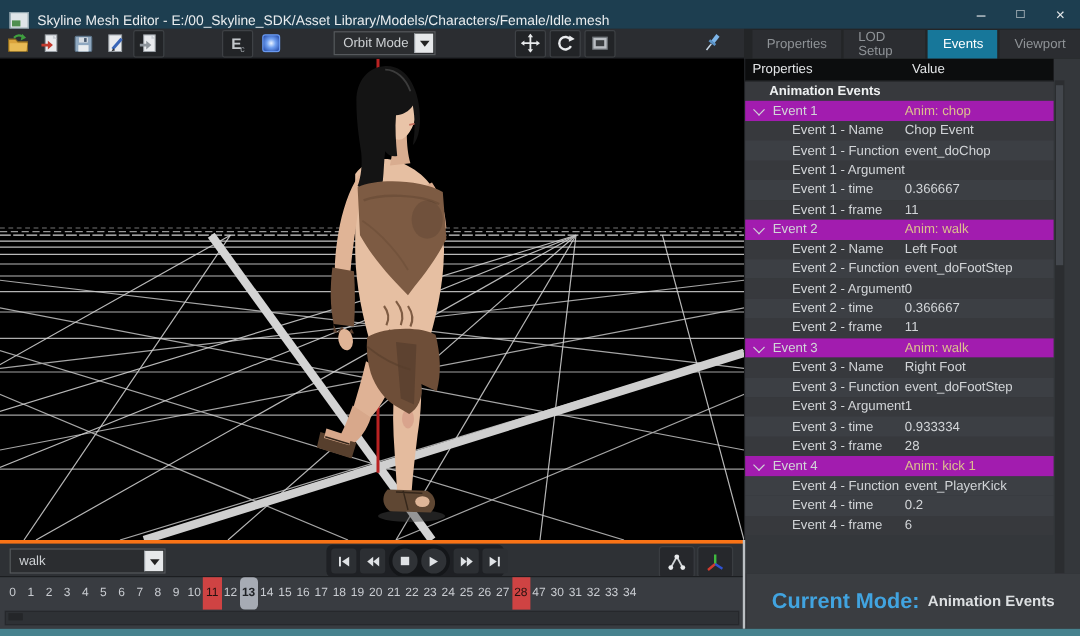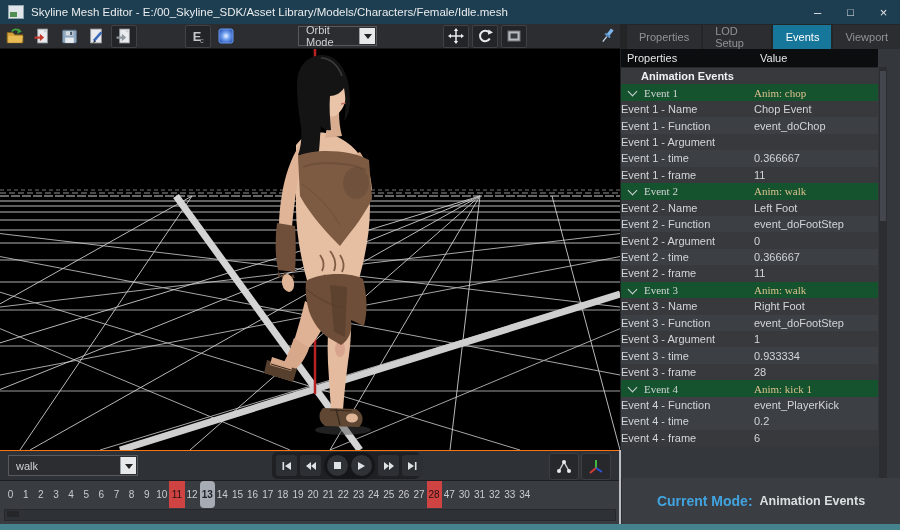--- a/index.html
+++ b/index.html
@@ -1,21 +1,21 @@
 <!DOCTYPE html>
 <html><head>
 <meta charset="utf-8">
 <style>
   html,body{margin:0;padding:0;background:#111;}
   .window{position:relative;width:900px;height:530px;background:#2b2d31;overflow:hidden;
           font-family:"Liberation Sans","DejaVu Sans",sans-serif;-webkit-font-smoothing:antialiased;}
   .abs{position:absolute;box-sizing:border-box;}
 
   
-  .titlebar{left:0;top:0;width:900px;height:24px;background:#1d3e50;display:flex;align-items:center;color:#e9ecee;font-size:11.5px;}
+  .titlebar{left:0;top:0;width:900px;height:24px;background:#1d3e50;display:flex;align-items:flex-end;color:#e9ecee;font-size:11.5px;}
   .appicon{width:14px;height:12px;margin:0 7px 0 8px;background:#dfe5e8;border:1px solid #8fa4ad;position:relative;flex:0 0 auto;}
   .appicon::after{content:"";position:absolute;left:1px;bottom:1px;width:7px;height:5px;background:#4f8f4f;}
   .title{flex:1;white-space:nowrap;overflow:hidden;}
   .wbtn{width:33px;height:24px;display:flex;align-items:center;justify-content:center;font-size:13px;color:#e6e9eb;}
   .wbtn.max{font-size:11px;}
 
   
   .toolbar{left:0;top:24px;width:620px;height:25px;background:#2b2d31;border-bottom:1px solid #15171a;display:flex;align-items:center;}
   .tbtn{width:24px;height:21px;margin-left:3px;display:flex;align-items:center;justify-content:center;border-radius:2px;flex:0 0 auto;}
   .tbtn.dark{background:#222427;border:1px solid #3e4145;}
@@ -36,52 +36,52 @@
   
   .rightpanel{left:620px;top:49px;width:280px;height:429px;background:#34373b;border-left:1px solid #1e2023;}
   .thead{display:flex;height:18px;margin-right:22px;background:#0c0d0e;color:#e4e6e8;font-size:11px;align-items:center;border-bottom:1px solid #26282b;}
   .thead .col1{flex:0 0 133px;padding-left:6px;}
   .thead .col2{flex:1;}
   .tbody{margin-right:22px;}
   .prow{display:flex;align-items:center;height:16.44px;font-size:11px;color:#d2d5d8;position:relative;background:#37393d;}
   .prow.alt{background:#3c3f44;}
   .prow.section{font-weight:bold;color:#eef0f1;}
   .prow.section .plabel{padding-left:20px;}
-  .prow.event{background:#14532d;font-family:Liberation Serif, serif;}
+  .prow.event{background:#a21caf;}
   .prow.event .plabel{padding-left:23px;}
   .prow.event .pval{color:#dcc08e;}
-  .prow.sub .plabel{}
+  .prow.sub .plabel{padding-left:39px;}
   .plabel{flex:0 0 133px;white-space:nowrap;overflow:hidden;box-sizing:border-box;}
   .pval{flex:1;white-space:nowrap;overflow:hidden;}
   .chev{position:absolute;left:8px;top:4px;width:6px;height:6px;border-right:1.5px solid #cfd3d6;border-bottom:1.5px solid #cfd3d6;transform:rotate(45deg);}
   .vscroll{position:absolute;right:13px;top:18px;bottom:0;width:8px;background:#2b2d30;}
   .vscroll .vthumb{position:absolute;left:1px;right:1px;top:4px;height:150px;background:#43474d;}
 
   
-  .controls{left:0;top:450px;width:620px;height:30px;background:#2e3135;border-top:1px solid #f97316;}
+  .controls{left:0;top:450px;width:620px;height:30px;background:#2e3135;border-top:3px solid #f97316;}
   .animdd{position:absolute;left:8px;top:4px;width:130px;height:21px;}
   .pb{position:absolute;left:272px;top:1px;width:148px;height:27px;background:#1e2024;border-radius:5px;display:flex;align-items:center;padding:0 4px;gap:3px;box-sizing:border-box;}
   .pbtn{width:21px;height:21px;background:#2c2f33;border-radius:3px;display:flex;align-items:center;justify-content:center;flex:0 0 auto;}
   .pbmid{height:27px;border-radius:14px;background:#141619;display:flex;align-items:center;gap:3px;padding:0 3px;}
   .pcirc{width:21px;height:21px;border-radius:50%;background:#2f3236;display:flex;align-items:center;justify-content:center;}
   .vbtn{position:absolute;top:2px;width:28px;height:25px;background:#26282c;border:1px solid #3a3d41;border-radius:3px;display:flex;align-items:center;justify-content:center;}
 
   
   .timeline{left:0;top:480px;width:620px;height:44px;background:#393c41;border-top:1px solid #1c1e21;}
   .frames{display:flex;padding-left:3px;height:27px;}
   .frame{flex:0 0 15.14px;text-align:center;line-height:27px;font-size:10px;color:#c9ccd1;}
   .frame.ev{background:#cf4343;color:#26110f;}
   .frame.cur{background:#a6abb4;color:#1f2226;border-radius:4px;font-weight:bold;}
   .track{margin:1px 4px 0;height:10px;background:#2e3135;border:1px solid #26282c;position:relative;}
   .thumbbox{position:absolute;left:2px;top:1px;width:12px;height:6px;background:#242629;}
 
   
   .split{left:619px;top:450px;width:2px;height:74px;background:#bcc0c4;}
   .curmode{left:622px;top:478px;width:278px;height:46px;background:#3a3d41;display:flex;align-items:center;justify-content:center;gap:7px;}
-  .cmlabel{font-size:14px;font-weight:bold;color:#41a4e0;}
+  .cmlabel{font-size:18px;font-weight:bold;color:#41a4e0;}
   .cmvalue{font-size:12.5px;font-weight:bold;color:#dcdfe1;}
   .status{left:0;top:524px;width:900px;height:6px;background:#46828e;}
 </style>
 </head>
 <body>
 
 <div class="window">
 
   <div class="abs titlebar">
     <span class="appicon"></span>
@@ -142,21 +142,21 @@
           <radialGradient id="bluegrad" cx="50%" cy="50%" r="60%">
             <stop offset="0%" stop-color="#eaf3ff"></stop>
             <stop offset="45%" stop-color="#6f9ff0"></stop>
             <stop offset="100%" stop-color="#2a52b0"></stop>
           </radialGradient>
         </defs>
         <rect x="1" y="1" width="14" height="14" rx="2" fill="url(#bluegrad)" stroke="#6a9af0" stroke-width="1"></rect>
       </svg>
     </span>
 
-    <span class="dd" style="margin-left:60px;width:85px">
+    <span class="dd" style="margin-left:40px;width:85px">
       <span>Orbit Mode</span>
       <span class="arrowbtn">
           <i></i>
         </span>
     </span>
 
     <span class="tbtn dark" style="margin-left:66px">
       <svg width="16" height="16" viewBox="0 0 16 16">
         <g stroke="#e8eaec" stroke-width="1.5">
             <line x1="8" y1="2" x2="8" y2="14"></line>

